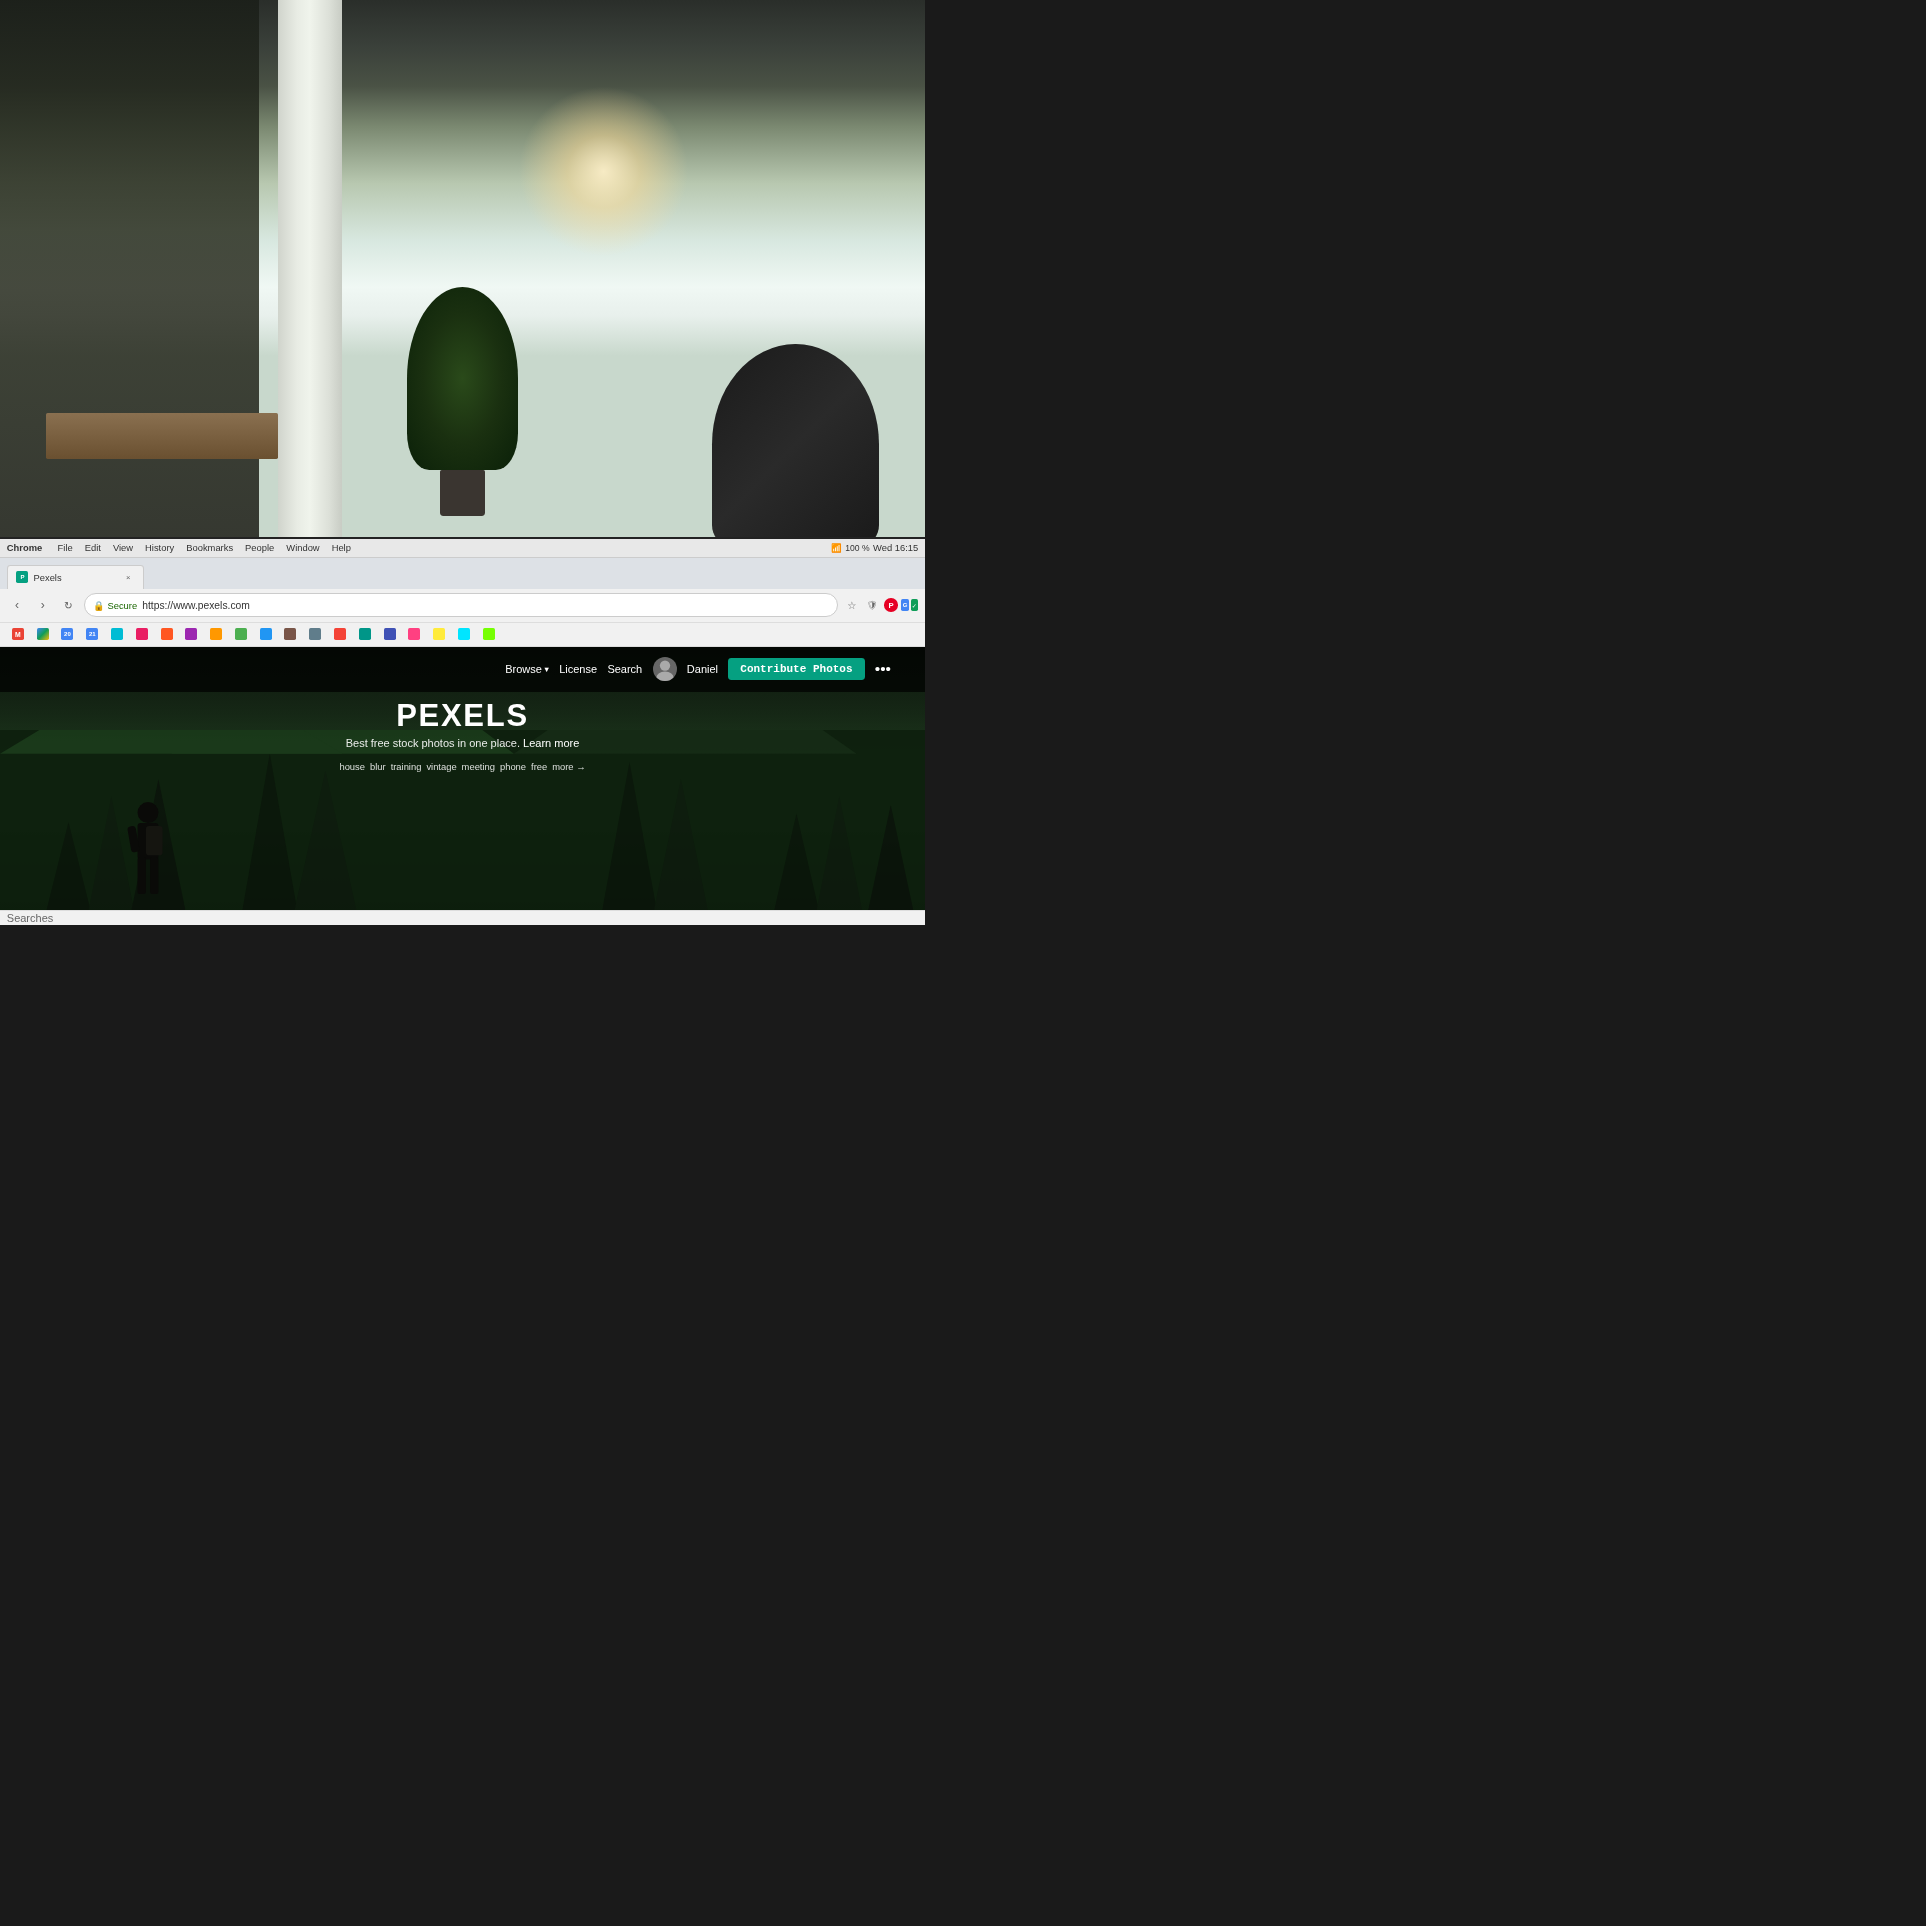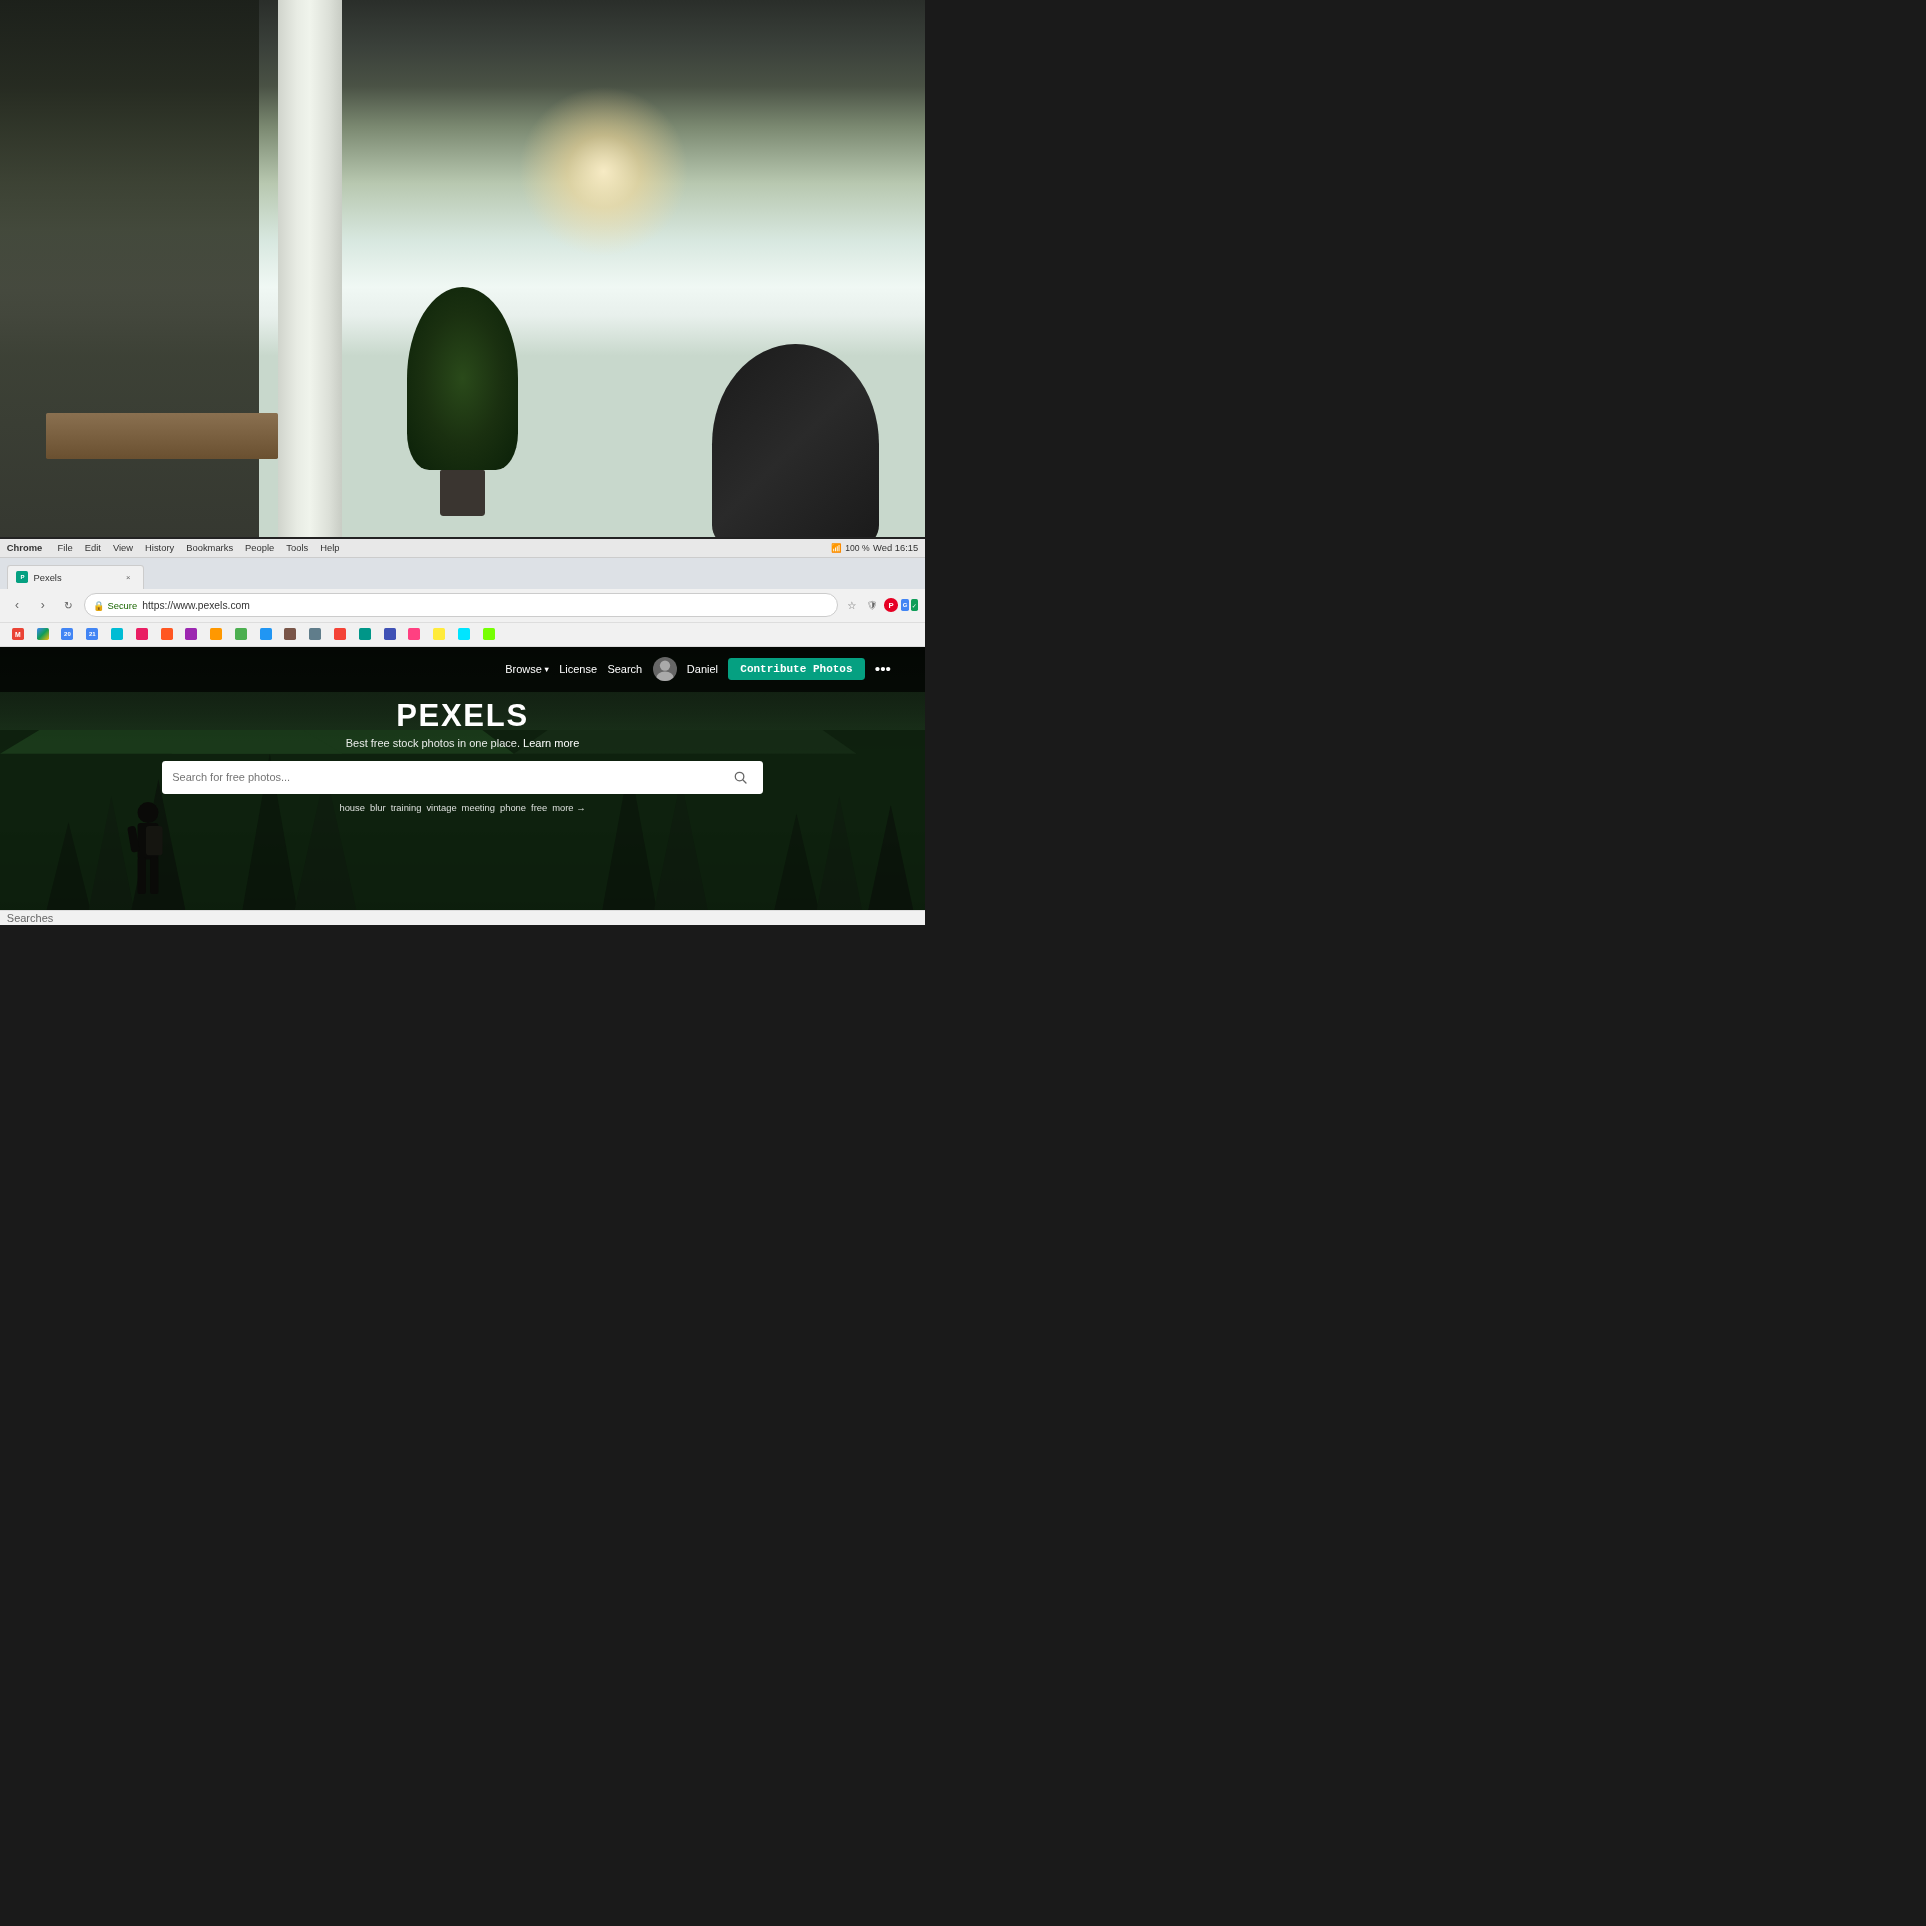--- a/index.html
+++ b/index.html
@@ -595,21 +595,21 @@
 
     <div class="menu-bar">
       <div class="menu-bar-left">
         <span class="chrome-name">Chrome</span>
         <span class="menu-bar-item">File</span>
         <span class="menu-bar-item">Edit</span>
         <span class="menu-bar-item">View</span>
         <span class="menu-bar-item">History</span>
         <span class="menu-bar-item">Bookmarks</span>
         <span class="menu-bar-item">People</span>
-        <span class="menu-bar-item">Tools</span>
+        <span class="menu-bar-item">Window</span>
         <span class="menu-bar-item">Help</span>
       </div>
       <div class="menu-bar-right">
         <div class="system-icons">
 
           <span style="font-size:8.6px;">📶</span>
           <span style="font-size:8.6px;">100 %</span>
           <span style="font-size:9.4px; font-weight:500;">Wed 16:15</span>
         </div>
       </div>
@@ -782,29 +782,20 @@
           </div>
         </div>
 
         <div class="hero-content">
           <h1 class="site-title">PEXELS</h1>
           <p class="site-tagline">
             <span>Best free stock photos in one place.</span>
             <a class="tagline-link">Learn more</a>
           </p>
 
-          <div class="search-bar">
-            <input class="search-input" type="text" placeholder="Search for free photos..." style="">
-            <button class="search-icon-btn">
-              <svg width="13.7" height="13.7" viewBox="0 0 16 16" fill="none">
-                <circle cx="6.5" cy="6.5" r="5" stroke="#666" stroke-width="1.5"></circle>
-                <line x1="10.5" y1="10.5" x2="14" y2="14" stroke="#666" stroke-width="1.5" stroke-linecap="round"></line>
-              </svg>
-            </button>
-          </div>
 
           <div class="search-suggestions">
             <a class="suggestion-tag">house</a>
             <a class="suggestion-tag">blur</a>
             <a class="suggestion-tag">training</a>
             <a class="suggestion-tag">vintage</a>
             <a class="suggestion-tag">meeting</a>
             <a class="suggestion-tag">phone</a>
             <a class="suggestion-tag">free</a>
             <span class="more-tag">more →</span>

